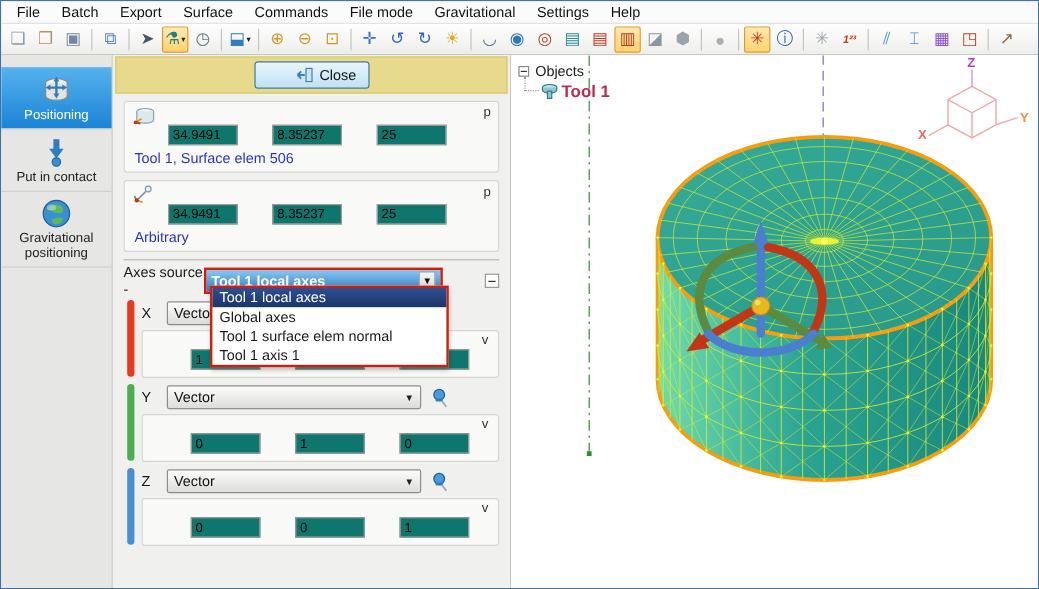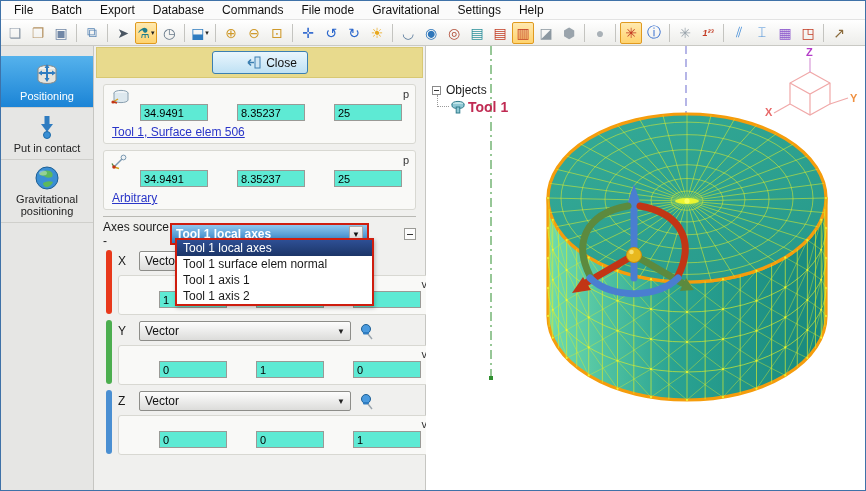--- a/index.html
+++ b/index.html
@@ -31,22 +31,22 @@
   
   .panel { width:332px; background:#f0f0ee; border-right:1px solid #c6c6c2; position:relative; flex:0 0 auto; padding:1px 2px; }
   .panel-header { height:31px; background:#e8da8d; border:1px solid #d8c873; display:flex; align-items:center; justify-content:center; }
   .close-btn { width:96px; height:23px; background:linear-gradient(#eaf6fd,#bfe1f4); border:1px solid #3c7fb1; border-radius:3px; display:flex; align-items:center; justify-content:center; gap:5px; font-size:12px; color:#111; cursor:default;padding-left:25px; }
   .panel-body { padding:6px 7px 0 7px; }
 
   .group-box { background:#f9f9f7; border:1px solid #d8d8d2; border-radius:3px; padding:3px 6px 4px 6px; margin-bottom:6px; }
   .group-top { display:flex; align-items:flex-start; justify-content:space-between; height:15px; }
   .unit-label { font-size:11px; color:#333; }
   .fields-row { display:flex; gap:29px; padding:1px 8px 2px 30px; }
-  .field { width:68px; height:17px; border:1px solid #9a9a96; font-size:11px; padding:0 3px; background:#5eead4; font-family:"Liberation Sans",sans-serif; }
-  .link { color:#2a35c8; text-decoration:underline; font-size:12px; display:inline-block; margin:2px 0 0 2px; cursor:pointer; }
+  .field { width:58px; height:17px; border:1px solid #9a9a96; font-size:11px; padding:0 3px; background:#0f766e; font-family:"Liberation Sans",sans-serif; }
+  .link { color:#2a35c8; font-size:12px; display:inline-block; margin:2px 0 0 2px; cursor:pointer; }
 
   .hr { border:none; border-top:1px solid #b9b9b4; margin:2px 0 5px 0; }
 
   .axes-row { display:flex; align-items:center; height:24px; margin-bottom:3px; }
   .axes-label { width:67px; font-size:12px; }
   .combo-selected { width:199px; height:22px; border:2px solid #cf1d0e; background:linear-gradient(#8ec7ee,#2d7cc2); color:#fff; font-weight:bold; display:flex; align-items:center; padding:0 4px; font-size:12px; position:relative; }
   .combo-selected .arrow-zone { margin-left:auto; color:#111; font-size:8px; background:linear-gradient(#f4f4f4,#d8d8d8); height:16px; width:14px; display:flex; align-items:center; justify-content:center; border:1px solid #aaa; }
   .collapse-box { width:12px; height:12px; border:1px solid #9a9a96; background:#fcfcfc; margin-left:auto; position:relative; cursor:default; }
   .collapse-box::after { content:""; position:absolute; left:2px; right:2px; top:5px; border-top:1px solid #333; }
 
@@ -66,37 +66,37 @@
   .opt { height:16px; line-height:16px; padding:0 6px; font-size:12px; white-space:nowrap; cursor:default; }
   .opt.sel { background:linear-gradient(#2e4f94,#1b3568); color:#fff; }
 
   
   .pin { width:18px; height:18px; flex:0 0 auto; }
 
   
   .viewport { flex:1; background:#ffffff; position:relative; overflow:hidden; }
   .viewport svg.scene { position:absolute; left:0; top:0; }
   .tree { position:absolute; left:6px; top:5px; z-index:5; }
-  .tree-row { display:flex; align-items:center; gap:5px; height:16px;margin-top:31px; }
+  .tree-row { display:flex; align-items:center; gap:5px; height:16px; }
   .expander { width:9px; height:9px; border:1px solid #8a8a8a; background:#fff; position:relative; }
   .expander::after { content:""; position:absolute; left:1px; right:1px; top:3px; border-top:1px solid #333; }
   .tree-child { margin-left:5px; display:flex; align-items:center; height:18px; }
   .elbow { width:12px; height:12px; border-left:1px dotted #9a9a9a; border-bottom:1px dotted #9a9a9a; margin:-6px 2px 6px 0; }
   .tool-label { color:#c02a52; font-weight:bold; font-size:14px; }
 </style>
 </head>
 <body>
 
 <div class="window">
 
   <div class="menubar">
       <span class="menu-item">File</span>
       <span class="menu-item">Batch</span>
       <span class="menu-item">Export</span>
-      <span class="menu-item">Database</span>
+      <span class="menu-item">Surface</span>
       <span class="menu-item">Commands</span>
       <span class="menu-item">File mode</span>
       <span class="menu-item">Gravitational</span>
       <span class="menu-item">Settings</span>
       <span class="menu-item">Help</span>
     </div>
 
   <div class="toolbar">
       <span class="ticon" style="color: rgb(138, 151, 165);">
         <span>❏</span>
@@ -387,23 +387,23 @@
                 <input class="field" value="1" style="">
               </div>
             </div>
           </div>
         </div>
 
       </div>
 
       <div class="popup">
           <div class="opt sel">Tool 1 local axes</div>
+          <div class="opt">Global axes</div>
           <div class="opt">Tool 1 surface elem normal</div>
           <div class="opt">Tool 1 axis 1</div>
-          <div class="opt">Tool 1 axis 2</div>
         </div>
     </div>
 
     <div class="viewport">
       <svg class="scene" width="441" height="447" viewBox="0 0 441 447">
         <defs>
           <linearGradient id="sideGrad" x1="0" y1="0" x2="1" y2="0">
             <stop offset="0" stop-color="#6fdcae"></stop>
             <stop offset="0.45" stop-color="#2aa392"></stop>
             <stop offset="1" stop-color="#18877d"></stop>

